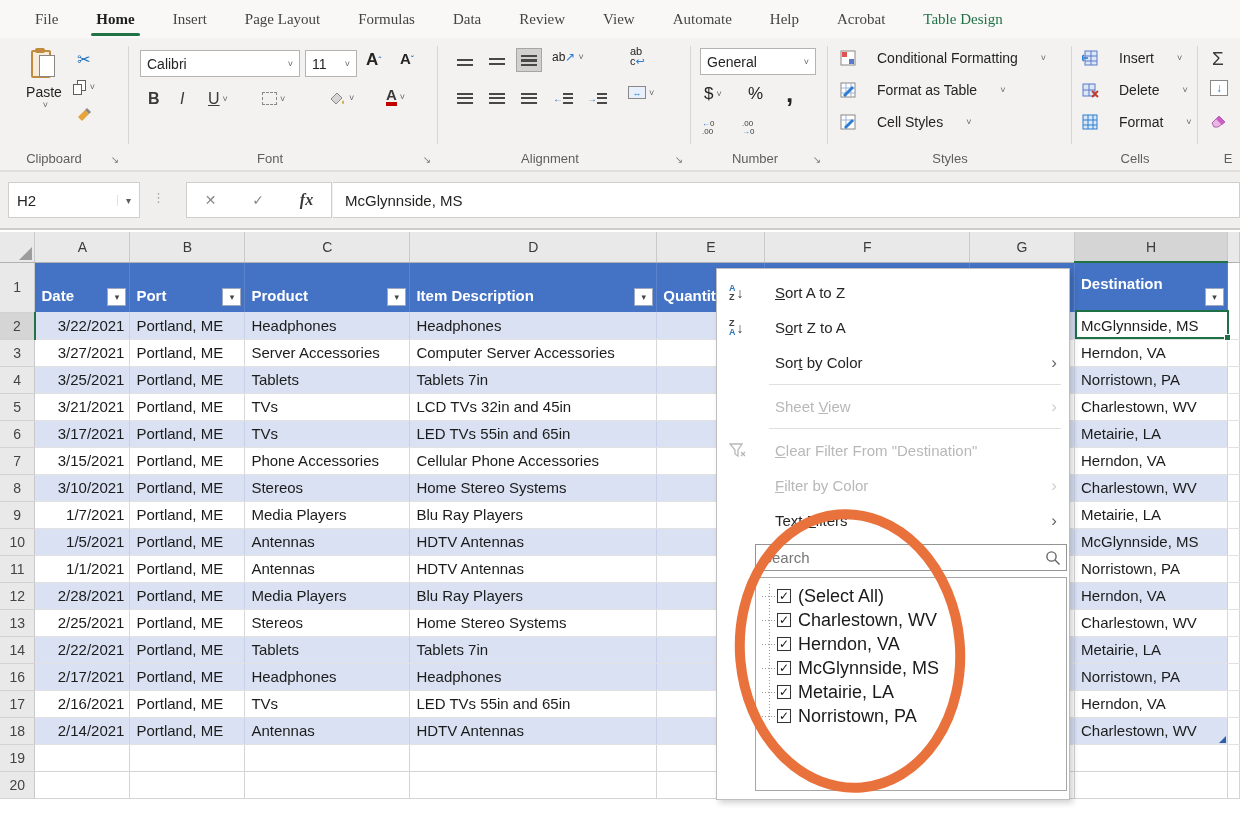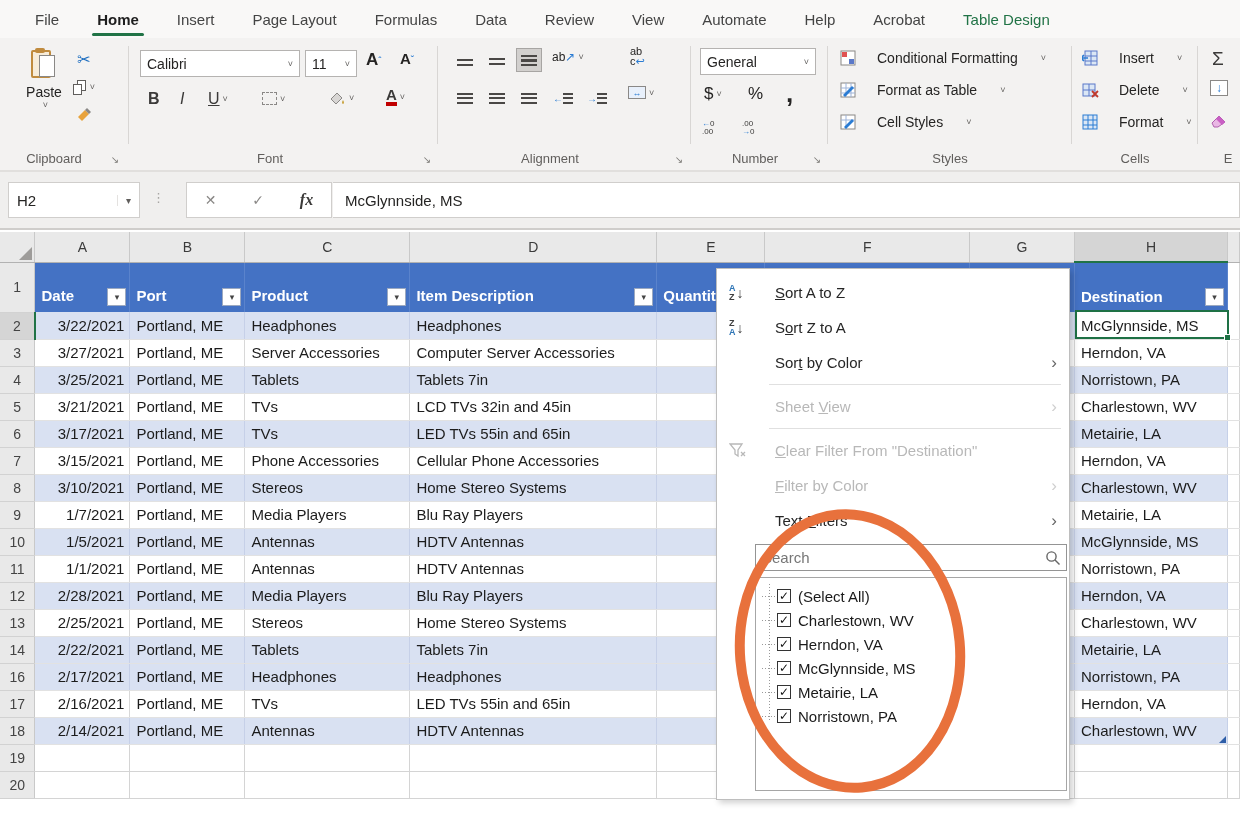--- a/index.html
+++ b/index.html
@@ -2,21 +2,21 @@
 <html><head>
 <meta charset="utf-8">
 <style>
   * { margin:0; padding:0; box-sizing:border-box; }
   html,body { width:1240px; height:827px; overflow:hidden;
     font-family:"Liberation Sans","DejaVu Sans",sans-serif; background:#fff; }
   .abs { position:absolute; }
 
   
   .tabbar { position:absolute; left:0; top:0; width:1240px; height:38px;
-    background:#f9f8f7; display:flex; align-items:center; padding-left:16px; }
+    background:#f9f8f7; display:flex; align-items:center; padding-left:16px;font-family:Liberation Serif, serif; }
   .tab { position:relative; height:38px; display:flex; align-items:center;
     padding:0 19px; font-size:15px; color:#444; cursor:default; white-space:nowrap; }
   .tab.active { color:#1e1e1e; font-weight:bold; }
   .tab.active::after { content:""; position:absolute; left:14px; right:14px; bottom:2px;
     height:3px; background:#217346; border-radius:2px; }
   .tab.accent { color:#217346; }
 
   
   .ribbon { position:absolute; left:0; top:38px; width:1240px; height:134px;
     background:#f3f2f1; border-bottom:2px solid #e1dfdd; font-size:14px; color:#3b3a39; }
@@ -118,21 +118,21 @@
   .search input::placeholder { color:#767676; opacity:1; }
   .search svg { position:absolute; right:5px; }
   .chklist { margin-left:38px; width:312px; height:214px; border:1px solid #a6a6a6;
     padding:6px 0 0 6px; position:relative; background:#fff; }
   .cbrow { height:24px; display:flex; align-items:center; }
   .dots { width:14px; height:1px; margin-right:1px;
     background:repeating-linear-gradient(to right,#999 0 1px,transparent 1px 3px); }
   .cbx { width:14px; height:14px; border:1.6px solid #333; background:#fff; display:flex;
     align-items:center; justify-content:center; font-size:12px; font-weight:bold; color:#111;
     margin-right:7px; line-height:1; }
-  .cblabel { font-size:15px; color:#1a1a1a; }
+  .cblabel { font-size:18px; color:#1a1a1a; }
 
   .annot { position:absolute; left:0; top:0; z-index:60; pointer-events:none; }
 </style>
 </head>
 <body>
 
 <nav class="tabbar" id="tabbar">
     <div class="tab">File</div>
     <div class="tab active">Home</div>
     <div class="tab">Insert</div>
@@ -401,21 +401,21 @@
       </tr>
       <tr class="hdr-row" style="height: 50px;">
         <th class="rowhead">1</th>
         <td style="vertical-align: bottom;"><span style="display: inline-block; margin-bottom: 8px;">Date</span><span class="filter-btn">▾</span></td>
         <td style="vertical-align: bottom;"><span style="display: inline-block; margin-bottom: 8px;">Port</span><span class="filter-btn">▾</span></td>
         <td style="vertical-align: bottom;"><span style="display: inline-block; margin-bottom: 8px;">Product</span><span class="filter-btn">▾</span></td>
         <td style="vertical-align: bottom;"><span style="display: inline-block; margin-bottom: 8px;">Item Description</span><span class="filter-btn">▾</span></td>
         <td style="vertical-align: bottom;"><span style="display: inline-block; margin-bottom: 8px;">Quantity</span><span class="filter-btn">▾</span></td>
         <td style="vertical-align: bottom;"><span style="display: inline-block; margin-bottom: 8px;"></span></td>
         <td style="vertical-align: bottom;"><span style="display: inline-block; margin-bottom: 8px;"></span></td>
-        <td style="vertical-align: bottom;"><span style="display: inline-block; margin-bottom: 7px;">Destination</span><span class="filter-btn">▾</span></td>
+        <td style="vertical-align: bottom;"><span style="display: inline-block; margin-bottom: 20px;">Destination</span><span class="filter-btn">▾</span></td>
         <td style="background: rgb(255, 255, 255); border-right: 1px solid rgb(212, 212, 212);"></td>
       </tr>
       <tr class="drow band" style="height: 27px;">
         <th class="rowhead selrow">2</th>
         <td class="datec">3/22/2021</td>
         <td>Portland, ME</td>
         <td>Headphones</td>
         <td>Headphones</td>
         <td></td>
         <td></td>

